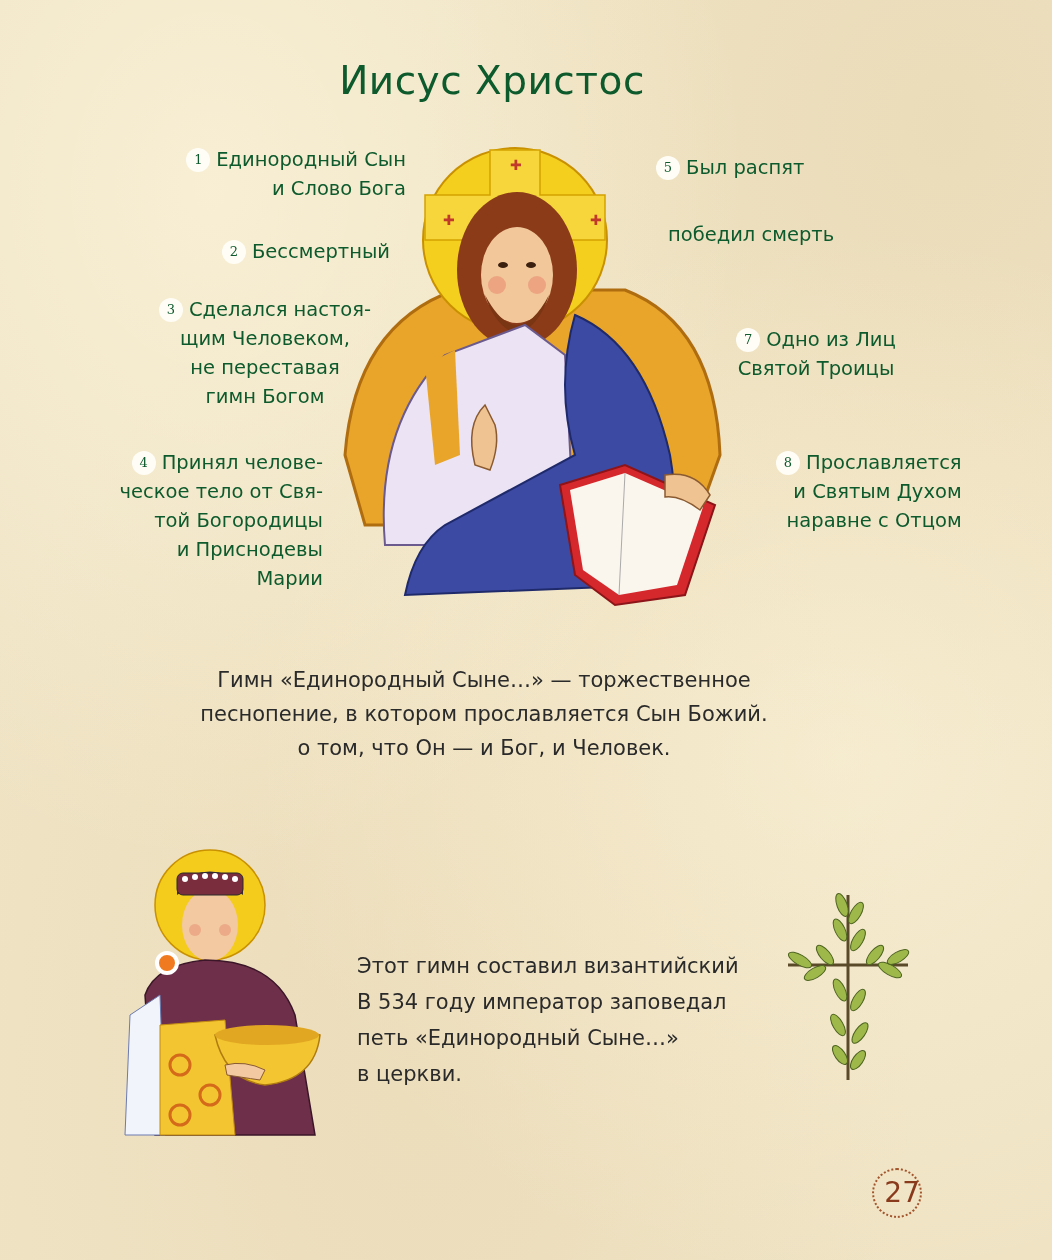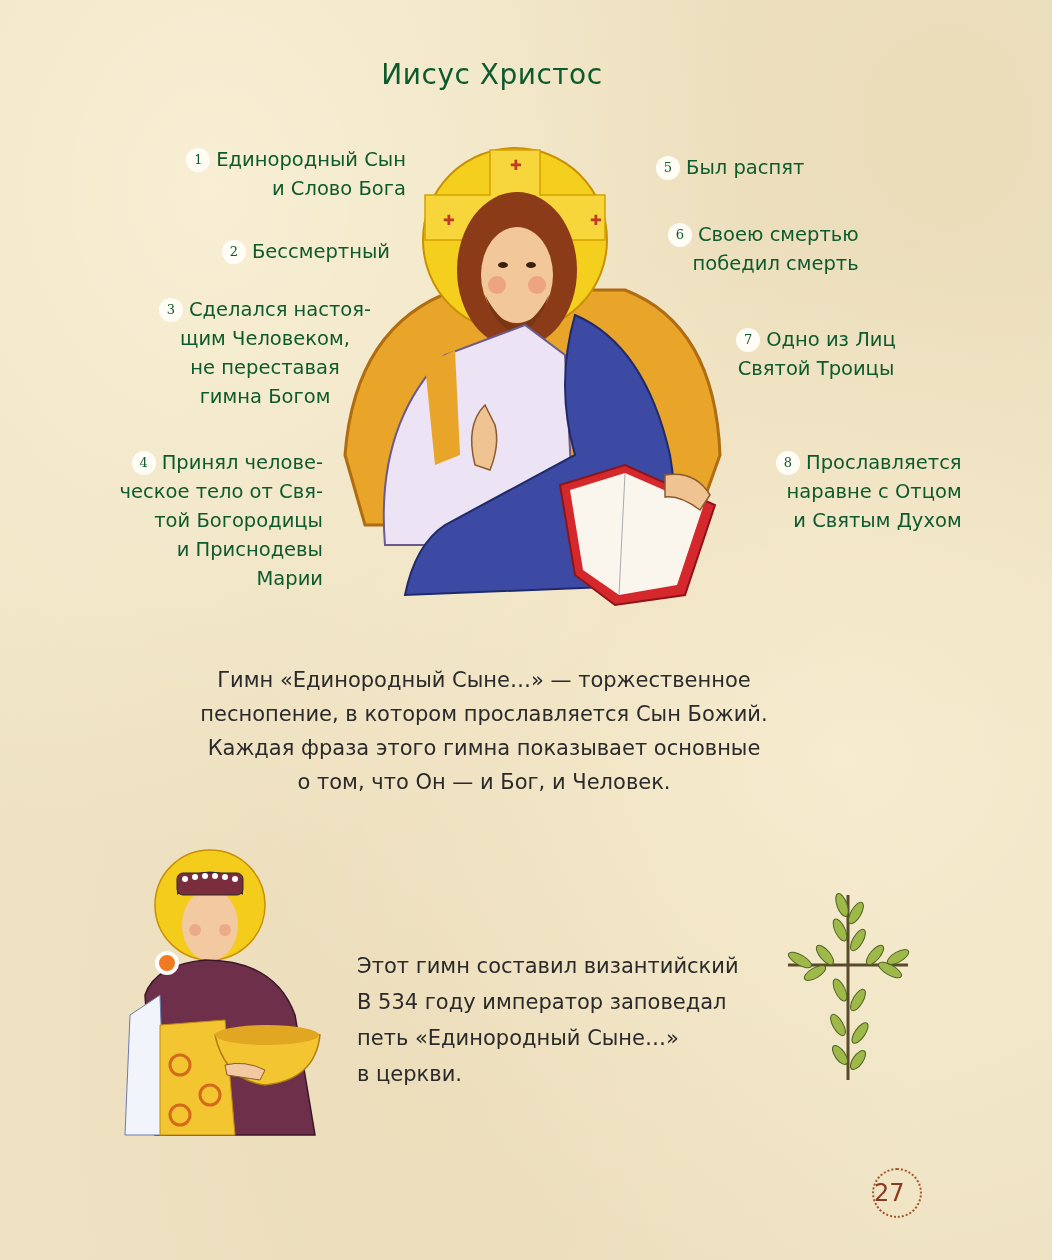--- a/index.html
+++ b/index.html
@@ -8,21 +8,21 @@
       background: #efe3c4;
       background-image:
         radial-gradient(ellipse at 20% 15%, rgba(255,248,225,0.55), transparent 45%),
         radial-gradient(ellipse at 80% 60%, rgba(255,246,220,0.45), transparent 50%),
         radial-gradient(ellipse at 40% 85%, rgba(230,210,170,0.35), transparent 55%),
         radial-gradient(ellipse at 90% 10%, rgba(225,205,160,0.30), transparent 40%);
       font-family: "DejaVu Sans", sans-serif;
     }
     .title {
       position: absolute; left: 0; width: 984px; top: 58px; text-align: center;
-      color: #0d5a2c; font-size: 28px; letter-spacing: 0.5px;
+      color: #0d5a2c; font-size: 39px; letter-spacing: 0.5px;
     }
     .item {
       position: absolute; color: #0d5a2c; font-size: 19.5px; line-height: 29px;
     }
     .item.right-align { text-align: right; }
     .item.center-align { text-align: center; }
     .num {
       display: inline-block; width: 24px; height: 24px; border-radius: 50%;
       background: #fffdf6; color: #0d5a2c; font-size: 13px; line-height: 24px;
       text-align: center; vertical-align: 2px; margin-right: 6px;
@@ -32,64 +32,63 @@
     .para {
       position: absolute; color: #2a2a2a; font-size: 21px; line-height: 34px;
       white-space: nowrap;
     }
     .para.center { left: 0; width: 968px; text-align: center; top: 663px; }
     .para.left { left: 357px; top: 948px; line-height: 36px; }
     .illus { position: absolute; }
     .page-num {
       position: absolute; left: 872px; top: 1168px; width: 46px; height: 46px;
       border-radius: 50%; border: 2px dotted #a2552c; color: #8a3a1c;
-      font-size: 24px; line-height: 46px; text-align: left;
+      font-size: 28px; line-height: 46px; text-align: right;
     }
   </style>
 </head>
 <body>
 
 <div class="title">Иисус Христос</div>
 
 <div class="item right-align" style="right:646px; top:145px;">
   <span class="line"><span class="num">1</span><span>Единородный Сын</span></span>
   <span class="line">и Слово Бога</span>
 </div>
 <div class="item right-align" style="right:662px; top:237px;">
   <span class="line"><span class="num">2</span><span>Бессмертный</span></span>
 </div>
 <div class="item center-align" style="left:150px; width:230px; top:295px;">
   <span class="line"><span class="num">3</span><span>Сделался настоя-</span></span>
   <span class="line">щим Человеком,</span>
   <span class="line">не переставая</span>
-  <span class="line">гимна Богом</span>
+  <span class="line">гимн Богом</span>
 </div>
 <div class="item right-align" style="right:729px; top:448px;">
   <span class="line"><span class="num">4</span><span>Принял челове-</span></span>
   <span class="line">ческое тело от Свя-</span>
   <span class="line">той Богородицы</span>
   <span class="line">и Приснодевы</span>
   <span class="line">Марии</span>
 </div>
 
 <div class="item" style="left:656px; top:153px;">
   <span class="line"><span class="num">5</span><span>Был распят</span></span>
 </div>
 <div class="item" style="left:668px; top:220px; text-align:right;">
-  <span class="line"><span class="num">6</span><span>Своею смертью</span></span>
   <span class="line">победил смерть</span>
 </div>
 <div class="item center-align" style="left:716px; width:200px; top:325px;">
   <span class="line"><span class="num">7</span><span>Одно из Лиц</span></span>
   <span class="line">Святой Троицы</span>
 </div>
 <div class="item" style="left:764px; top:448px; text-align:right;margin-left:12px;">
   <span class="line"><span class="num">8</span><span>Прославляется</span></span>
+  <span class="line">и Святым Духом</span>
   <span class="line">наравне с Отцом</span>
-  <span class="line">и Святым Духом</span>
 </div>
 
 <svg class="illus" style="left:325px; top:125px;" width="410" height="500" viewBox="0 0 410 500">
 
   <path d="M20 330 Q30 200 130 165 L300 165 Q390 200 395 330 L370 400 L40 400 Z" fill="#e9a52a" stroke="#b06d10" stroke-width="3"></path>
 
   <circle cx="190" cy="115" r="92" fill="#f4cf1e" stroke="#c99100" stroke-width="2"></circle>
   <path d="M165 25 L215 25 L215 70 L280 70 L280 115 L100 115 L100 70 L165 70 Z" fill="#f6d63a" stroke="#d4a100" stroke-width="1.5"></path>
   <text x="185" y="45" font-size="14" fill="#c0392b">✚</text>
   <text x="118" y="100" font-size="14" fill="#c0392b">✚</text>
@@ -116,21 +115,20 @@
   <polygon points="235,360 300,340 390,380 360,470 290,480 250,450" fill="#d5282d" stroke="#8d1418" stroke-width="2"></polygon>
   <polygon points="245,365 300,348 378,382 352,460 294,470 258,445" fill="#faf6ee"></polygon>
   <line x1="300" y1="348" x2="294" y2="470" stroke="#aaa" stroke-width="1"></line>
 
   <path d="M340 350 Q370 345 385 370 L375 385 Q355 370 340 372 Z" fill="#f0c393" stroke="#8a5a30" stroke-width="1.5"></path>
 </svg>
 
 <div class="para center">
   <span class="line">Гимн «Единородный Сыне…» — торжественное</span>
   <span class="line">песнопение, в котором прославляется Сын Божий.</span>
-  <span class="line">Каждая фраза этого гимна показывает основные</span>
   <span class="line">о том, что Он — и Бог, и Человек.</span>
 </div>
 
 <svg class="illus" style="left:115px; top:845px;" width="230" height="300" viewBox="0 0 230 300">
   <circle cx="95" cy="60" r="55" fill="#f4cc1c" stroke="#c99100" stroke-width="1.5"></circle>
   <ellipse cx="95" cy="80" rx="28" ry="36" fill="#f2c9a0"></ellipse>
   <path d="M62 50 Q95 25 128 50 L128 38 Q95 15 62 38 Z" fill="#3a2a3a"></path>
   <rect x="62" y="28" width="66" height="22" rx="6" fill="#7a2d3d" stroke="#2a2a2a" stroke-width="1"></rect>
   <g fill="#fff">
       <circle cx="70" cy="34" r="3"></circle>

